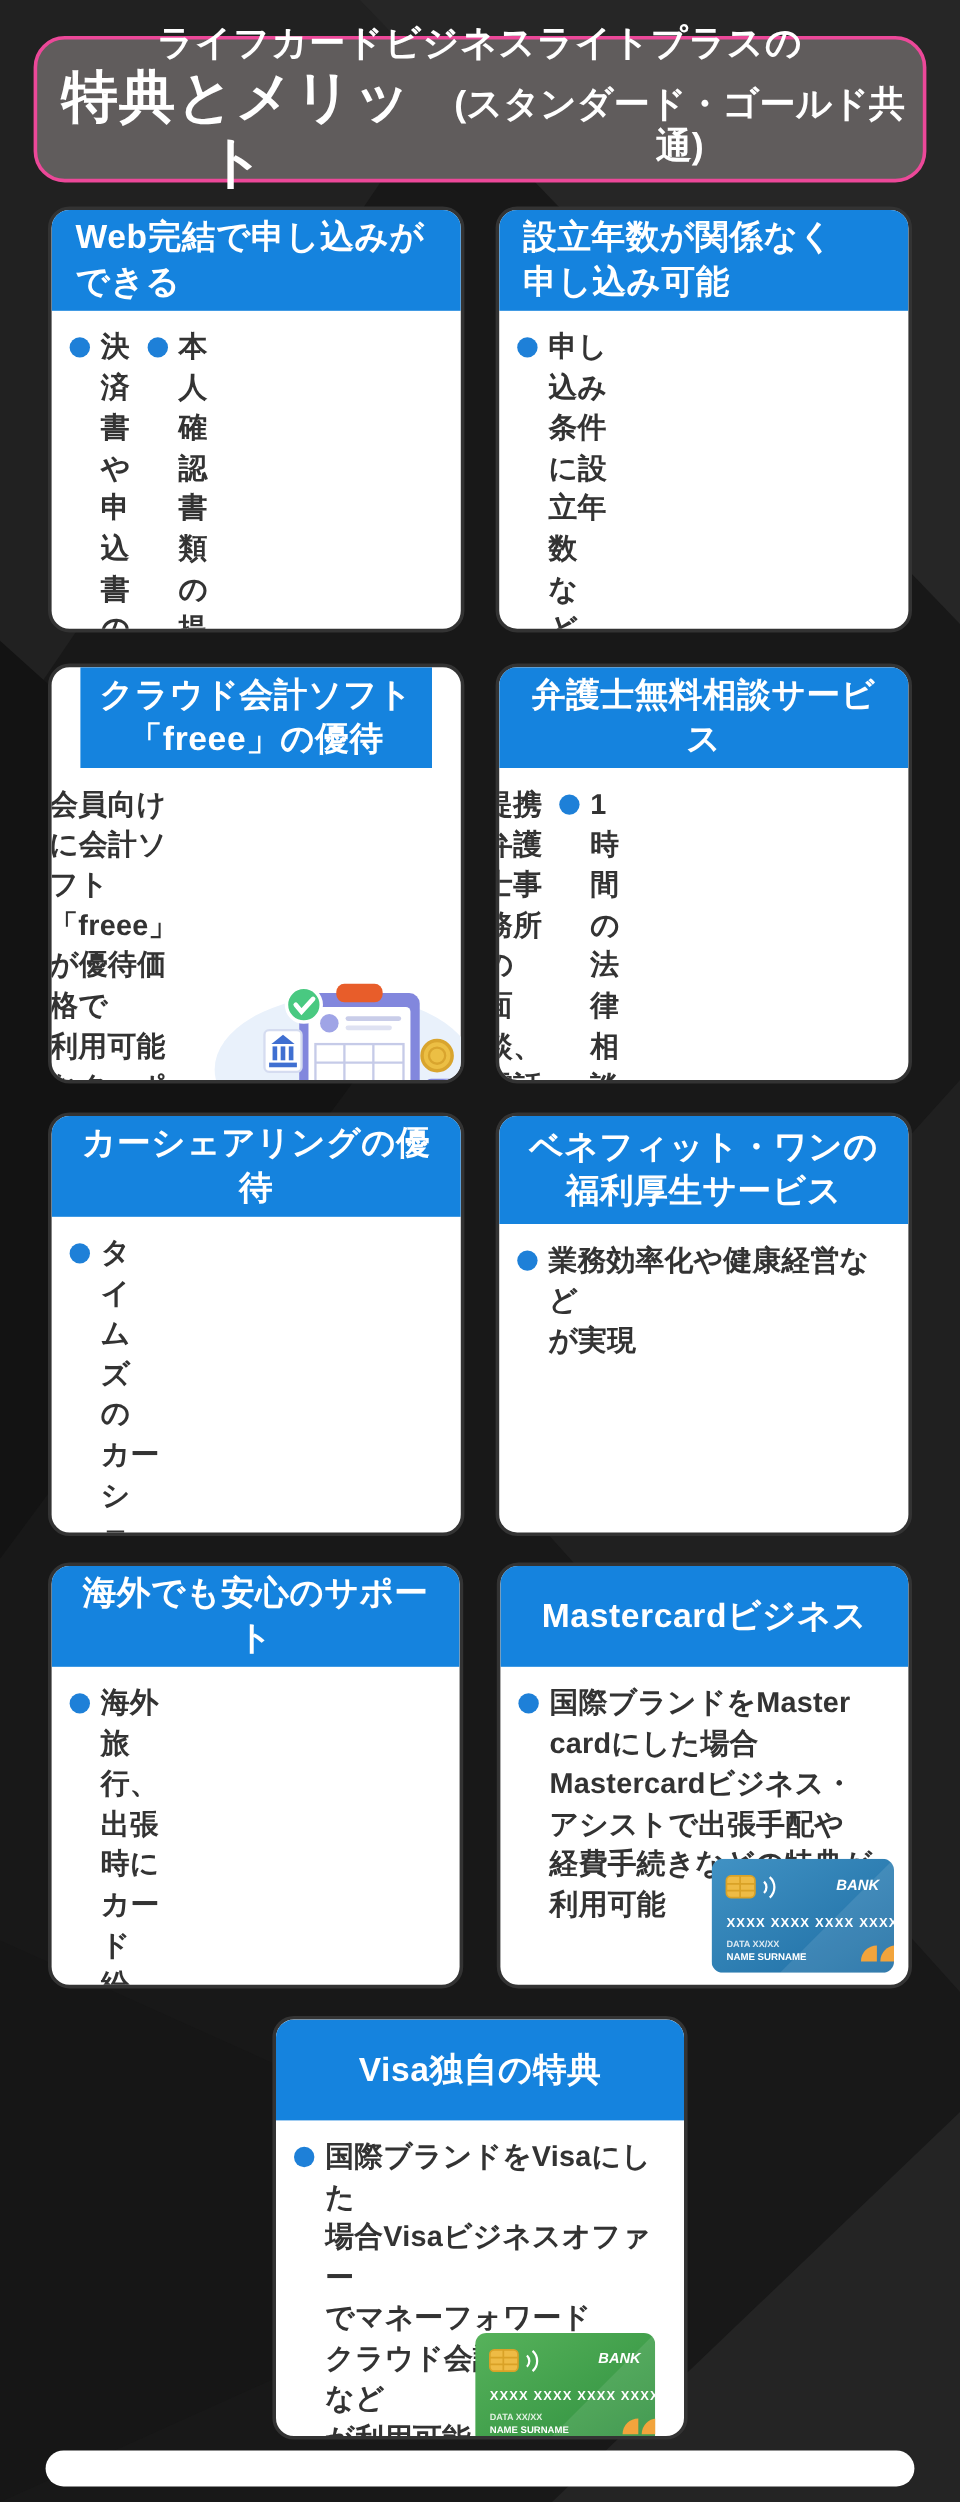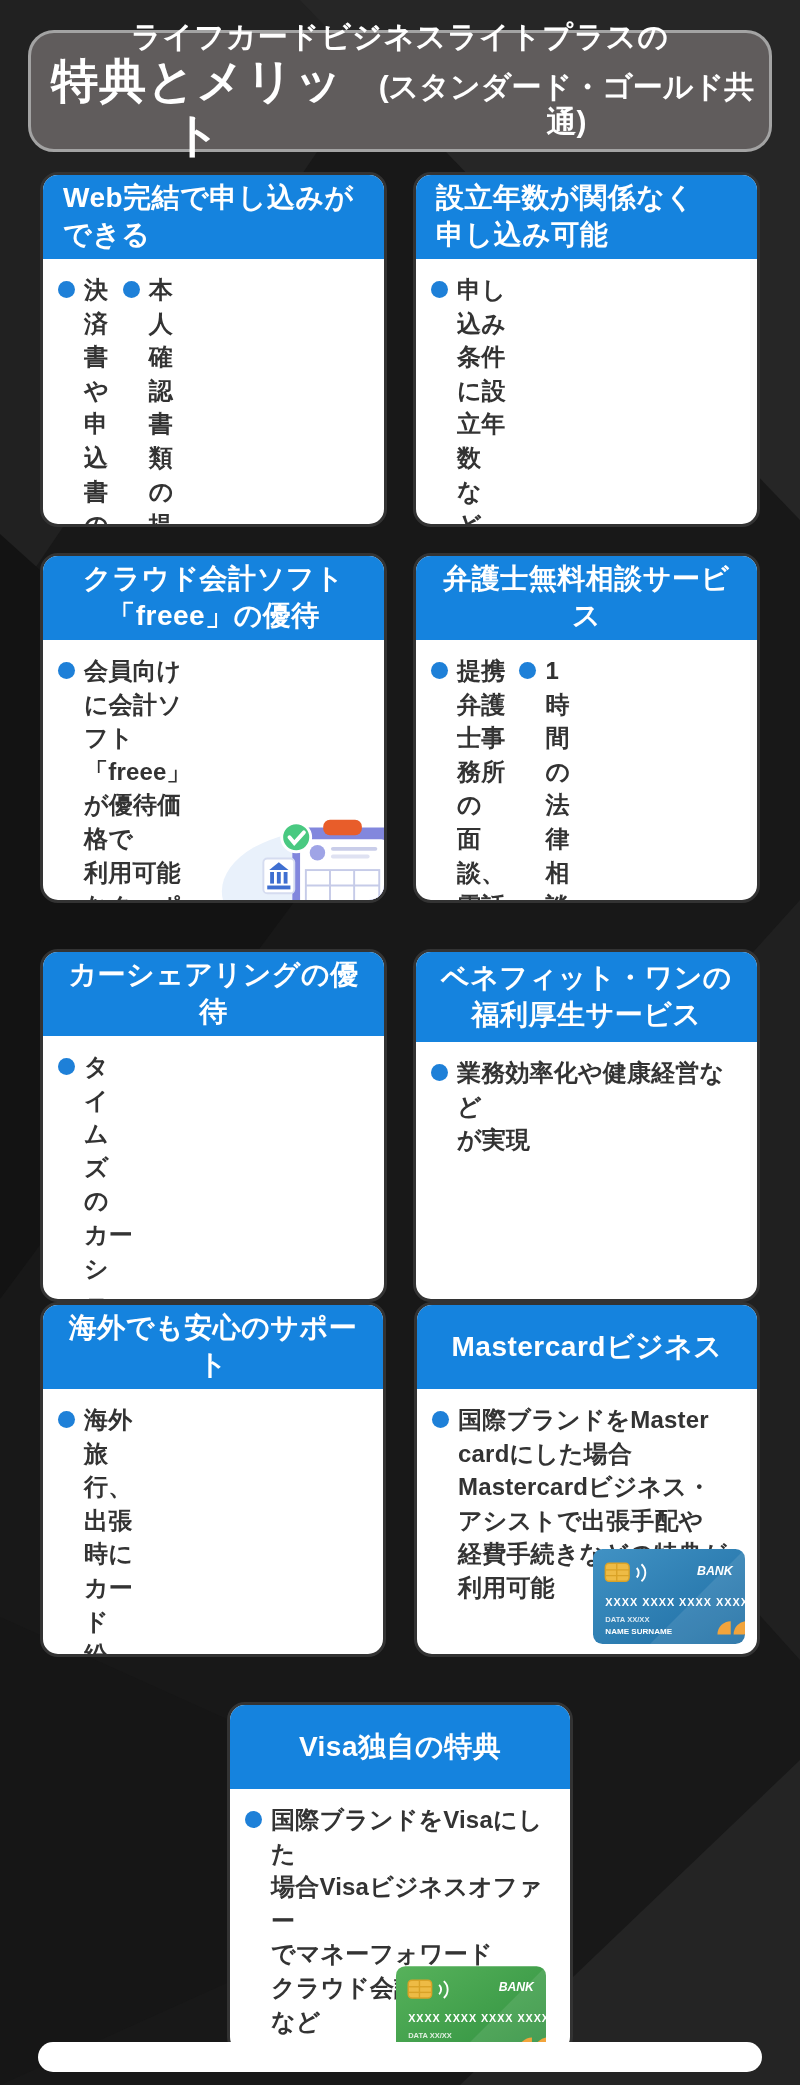--- a/index.html
+++ b/index.html
@@ -21,21 +21,21 @@
   .sh3{left:-60px;top:480px;width:400px;height:900px;background:#131313;clip-path:polygon(0 0,100% 40%,0 100%);}
   .sh4{left:420px;top:900px;width:380px;height:760px;background:#202020;clip-path:polygon(100% 0,10% 50%,100% 100%);}
   .sh5{left:0;top:1500px;width:520px;height:585px;background:#161616;clip-path:polygon(0 20%,100% 60%,0 100%);}
   .sh6{left:460px;top:1760px;width:340px;height:325px;background:#242424;clip-path:polygon(100% 0,0 100%,100% 100%);}
 
   
   .title-box{
     position:absolute;left:28px;top:30px;width:744px;height:122px;
     box-sizing:border-box;
     background:#605c5c;
-    border:3px solid #a3a3a3;
+    border:3px solid #ec4899;
     border-radius:26px;
     display:flex;flex-direction:column;align-items:center;justify-content:center;
     color:#fff;text-align:center;line-height:1.15;
   }
   .title-line1{font-size:30px;font-weight:700;letter-spacing:1px;}
   .title-line2{display:flex;align-items:baseline;justify-content:flex-end;margin-top:0;}
   .title-line2 .big{font-size:47px;font-weight:800;letter-spacing:1px;}
   .title-line2 .small{font-size:30px;font-weight:800;}
 
   
@@ -43,21 +43,21 @@
   .row1{top:172px;} .row2{top:553px;} .row3{top:927px;} .row4{top:1302px;gap:28px;}
   .card{
     position:relative;
     width:347px;box-sizing:border-box;
     background:#fff;
     border:3px solid #333;
     border-radius:18px;
     overflow:hidden;
     display:flex;flex-direction:column;
   }
-  .h355{height:355px;} .h350{height:350px;} .h353{height:353px;margin-top:22px;}
+  .h355{height:355px;} .h350{height:350px;align-items:center;} .h353{height:353px;}
   .card-header{
     background:#1583de;color:#fff;
     font-size:28px;font-weight:800;line-height:1.32;
     min-height:84px;box-sizing:border-box;
     padding:8px 16px;
     display:flex;align-items:center;justify-content:center;
     text-align:center;white-space:pre-line;letter-spacing:0.5px;
   }
   .card-header.left{justify-content:flex-start;text-align:left;padding-left:20px;}
   .card-body{

